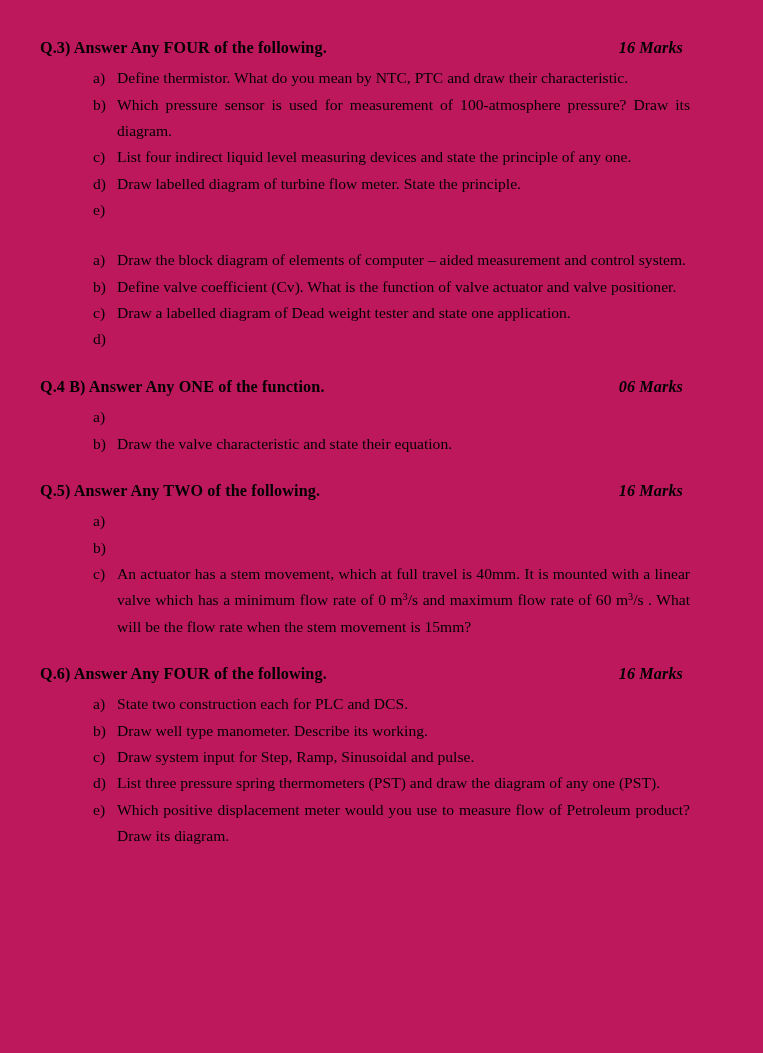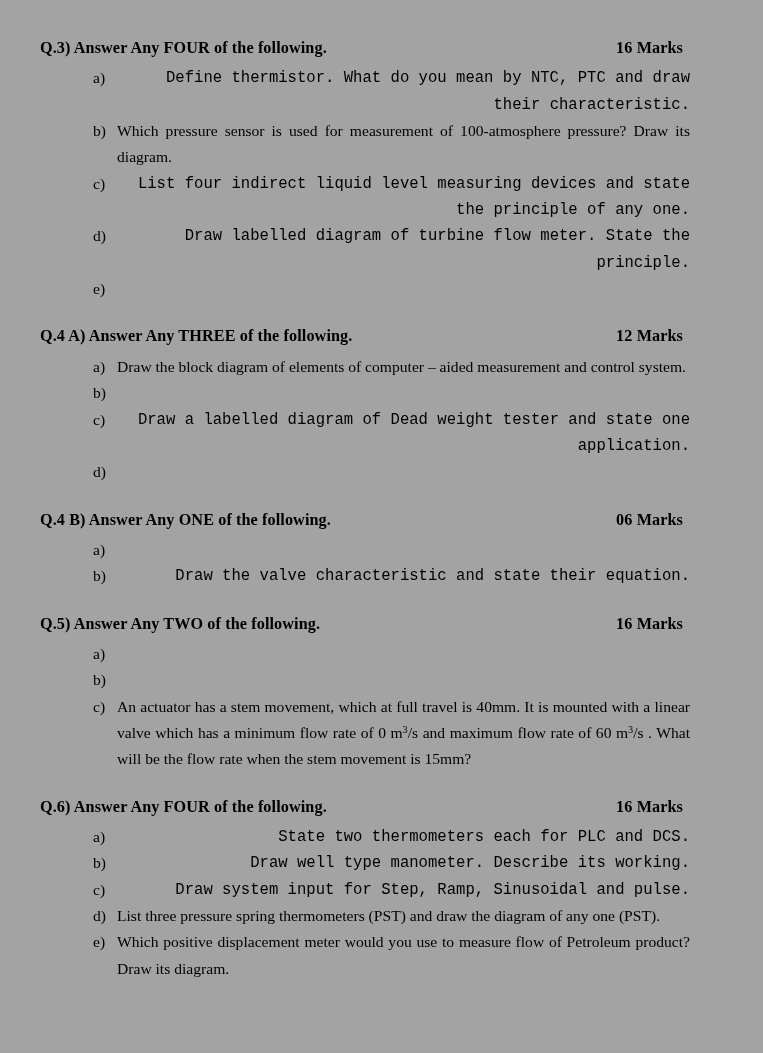--- a/index.html
+++ b/index.html
@@ -13,21 +13,21 @@
     font-family: "Liberation Serif", "DejaVu Serif", serif;
     color: #000000;
     -webkit-font-smoothing: antialiased;
   }
   .page {
     position: relative;
     width: 763px;
     height: 1053px;
     box-sizing: border-box;
     padding: 38px 73px 0px 40px;
-    background: #a3a3a3;
+    background: #be185d;
     overflow: hidden;
   }
 
   
   .qblock {
     margin-bottom: 24px;
   }
   .qblock:last-child { margin-bottom: 2px; }
 
   .qhead {
@@ -39,20 +39,21 @@
     line-height: 1.32;
     margin-bottom: 6px;
     letter-spacing: 0.1px;
   }
   .qhead-title {
     white-space: nowrap;
   }
   .qhead-marks {
     white-space: nowrap;
     padding-right: 7px;
+    font-style: italic;
   }
 
   
   .items {
     list-style: none;
     margin: 0;
     padding: 0;
   }
   .item {
     display: flex;
@@ -68,22 +69,21 @@
     text-align: left;
     white-space: nowrap;
   }
   .item-text {
     flex: 1 1 auto;
     text-align: justify;
     text-justify: inter-word;
     padding-right: 0px;
   }
   .item-text.nojust {
-    text-align: right;
-    font-family: Liberation Mono, monospace;
+    text-align: left;
   }
   sup {
     font-size: 0.66em;
     line-height: 0;
     vertical-align: 0.52em;
   }
 </style>
 </head>
 <body>
 
@@ -110,44 +110,41 @@
           <li class="item">
             <span class="item-marker">d)</span>
             <span class="item-text nojust">Draw labelled diagram of turbine flow meter. State the principle.</span>
           </li>
           <li class="item">
             <span class="item-marker">e)</span>
           </li>
         </ul>
       </div>
       <div class="qblock">
-        <div class="qhead">
-          <span class="qhead-title">Q.4 A) Answer Any THREE of the following.</span>
-          <span class="qhead-marks">12 Marks</span>
-        </div>
         <ul class="items">
           <li class="item">
             <span class="item-marker">a)</span>
             <span class="item-text">Draw the block diagram of elements of computer – aided measurement and control system.</span>
           </li>
           <li class="item">
             <span class="item-marker">b)</span>
+            <span class="item-text">Define valve coefficient (Cv). What is the function of valve actuator and valve positioner.</span>
           </li>
           <li class="item">
             <span class="item-marker">c)</span>
             <span class="item-text nojust">Draw a labelled diagram of Dead weight tester and state one application.</span>
           </li>
           <li class="item">
             <span class="item-marker">d)</span>
           </li>
         </ul>
       </div>
       <div class="qblock">
         <div class="qhead">
-          <span class="qhead-title">Q.4 B) Answer Any ONE of the following.</span>
+          <span class="qhead-title">Q.4 B) Answer Any ONE of the function.</span>
           <span class="qhead-marks">06 Marks</span>
         </div>
         <ul class="items">
           <li class="item">
             <span class="item-marker">a)</span>
           </li>
           <li class="item">
             <span class="item-marker">b)</span>
             <span class="item-text nojust">Draw the valve characteristic and state their equation.</span>
           </li>
@@ -172,21 +169,21 @@
         </ul>
       </div>
       <div class="qblock">
         <div class="qhead">
           <span class="qhead-title">Q.6) Answer Any FOUR of the following.</span>
           <span class="qhead-marks">16 Marks</span>
         </div>
         <ul class="items">
           <li class="item">
             <span class="item-marker">a)</span>
-            <span class="item-text nojust">State two thermometers each for PLC and DCS.</span>
+            <span class="item-text nojust">State two construction each for PLC and DCS.</span>
           </li>
           <li class="item">
             <span class="item-marker">b)</span>
             <span class="item-text nojust">Draw well type manometer. Describe its working.</span>
           </li>
           <li class="item">
             <span class="item-marker">c)</span>
             <span class="item-text nojust">Draw system input for Step, Ramp, Sinusoidal and pulse.</span>
           </li>
           <li class="item">

